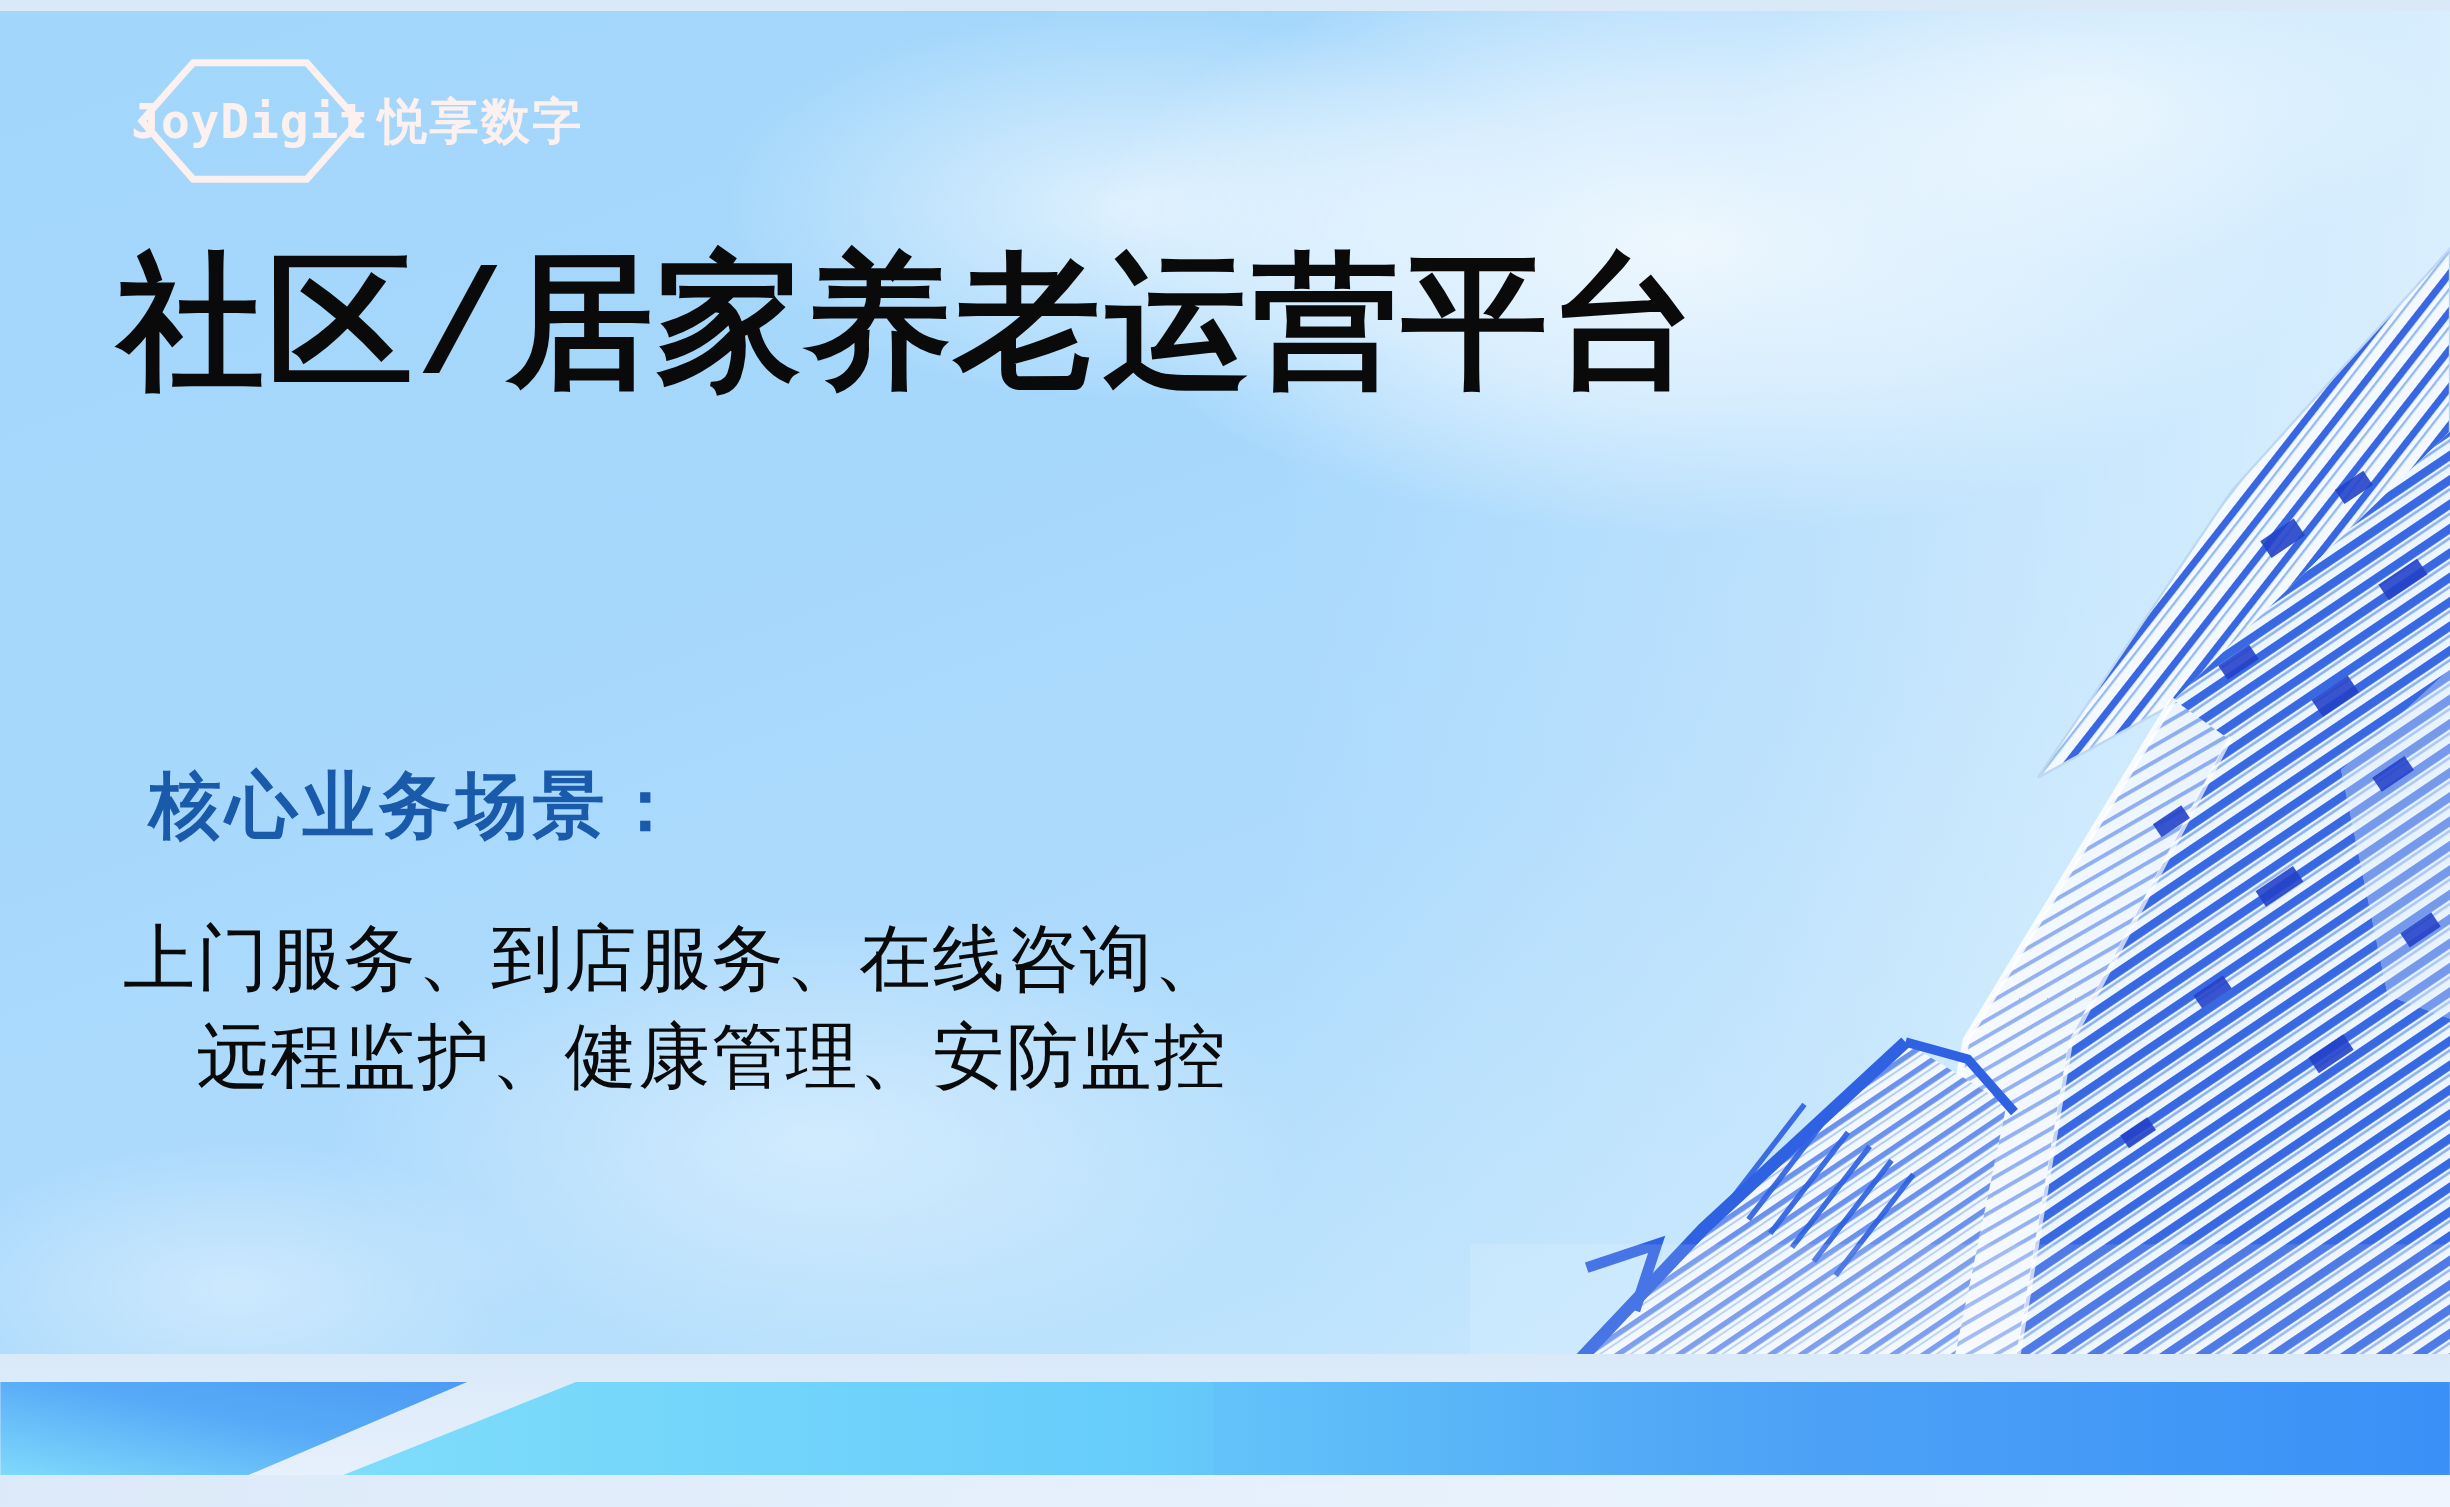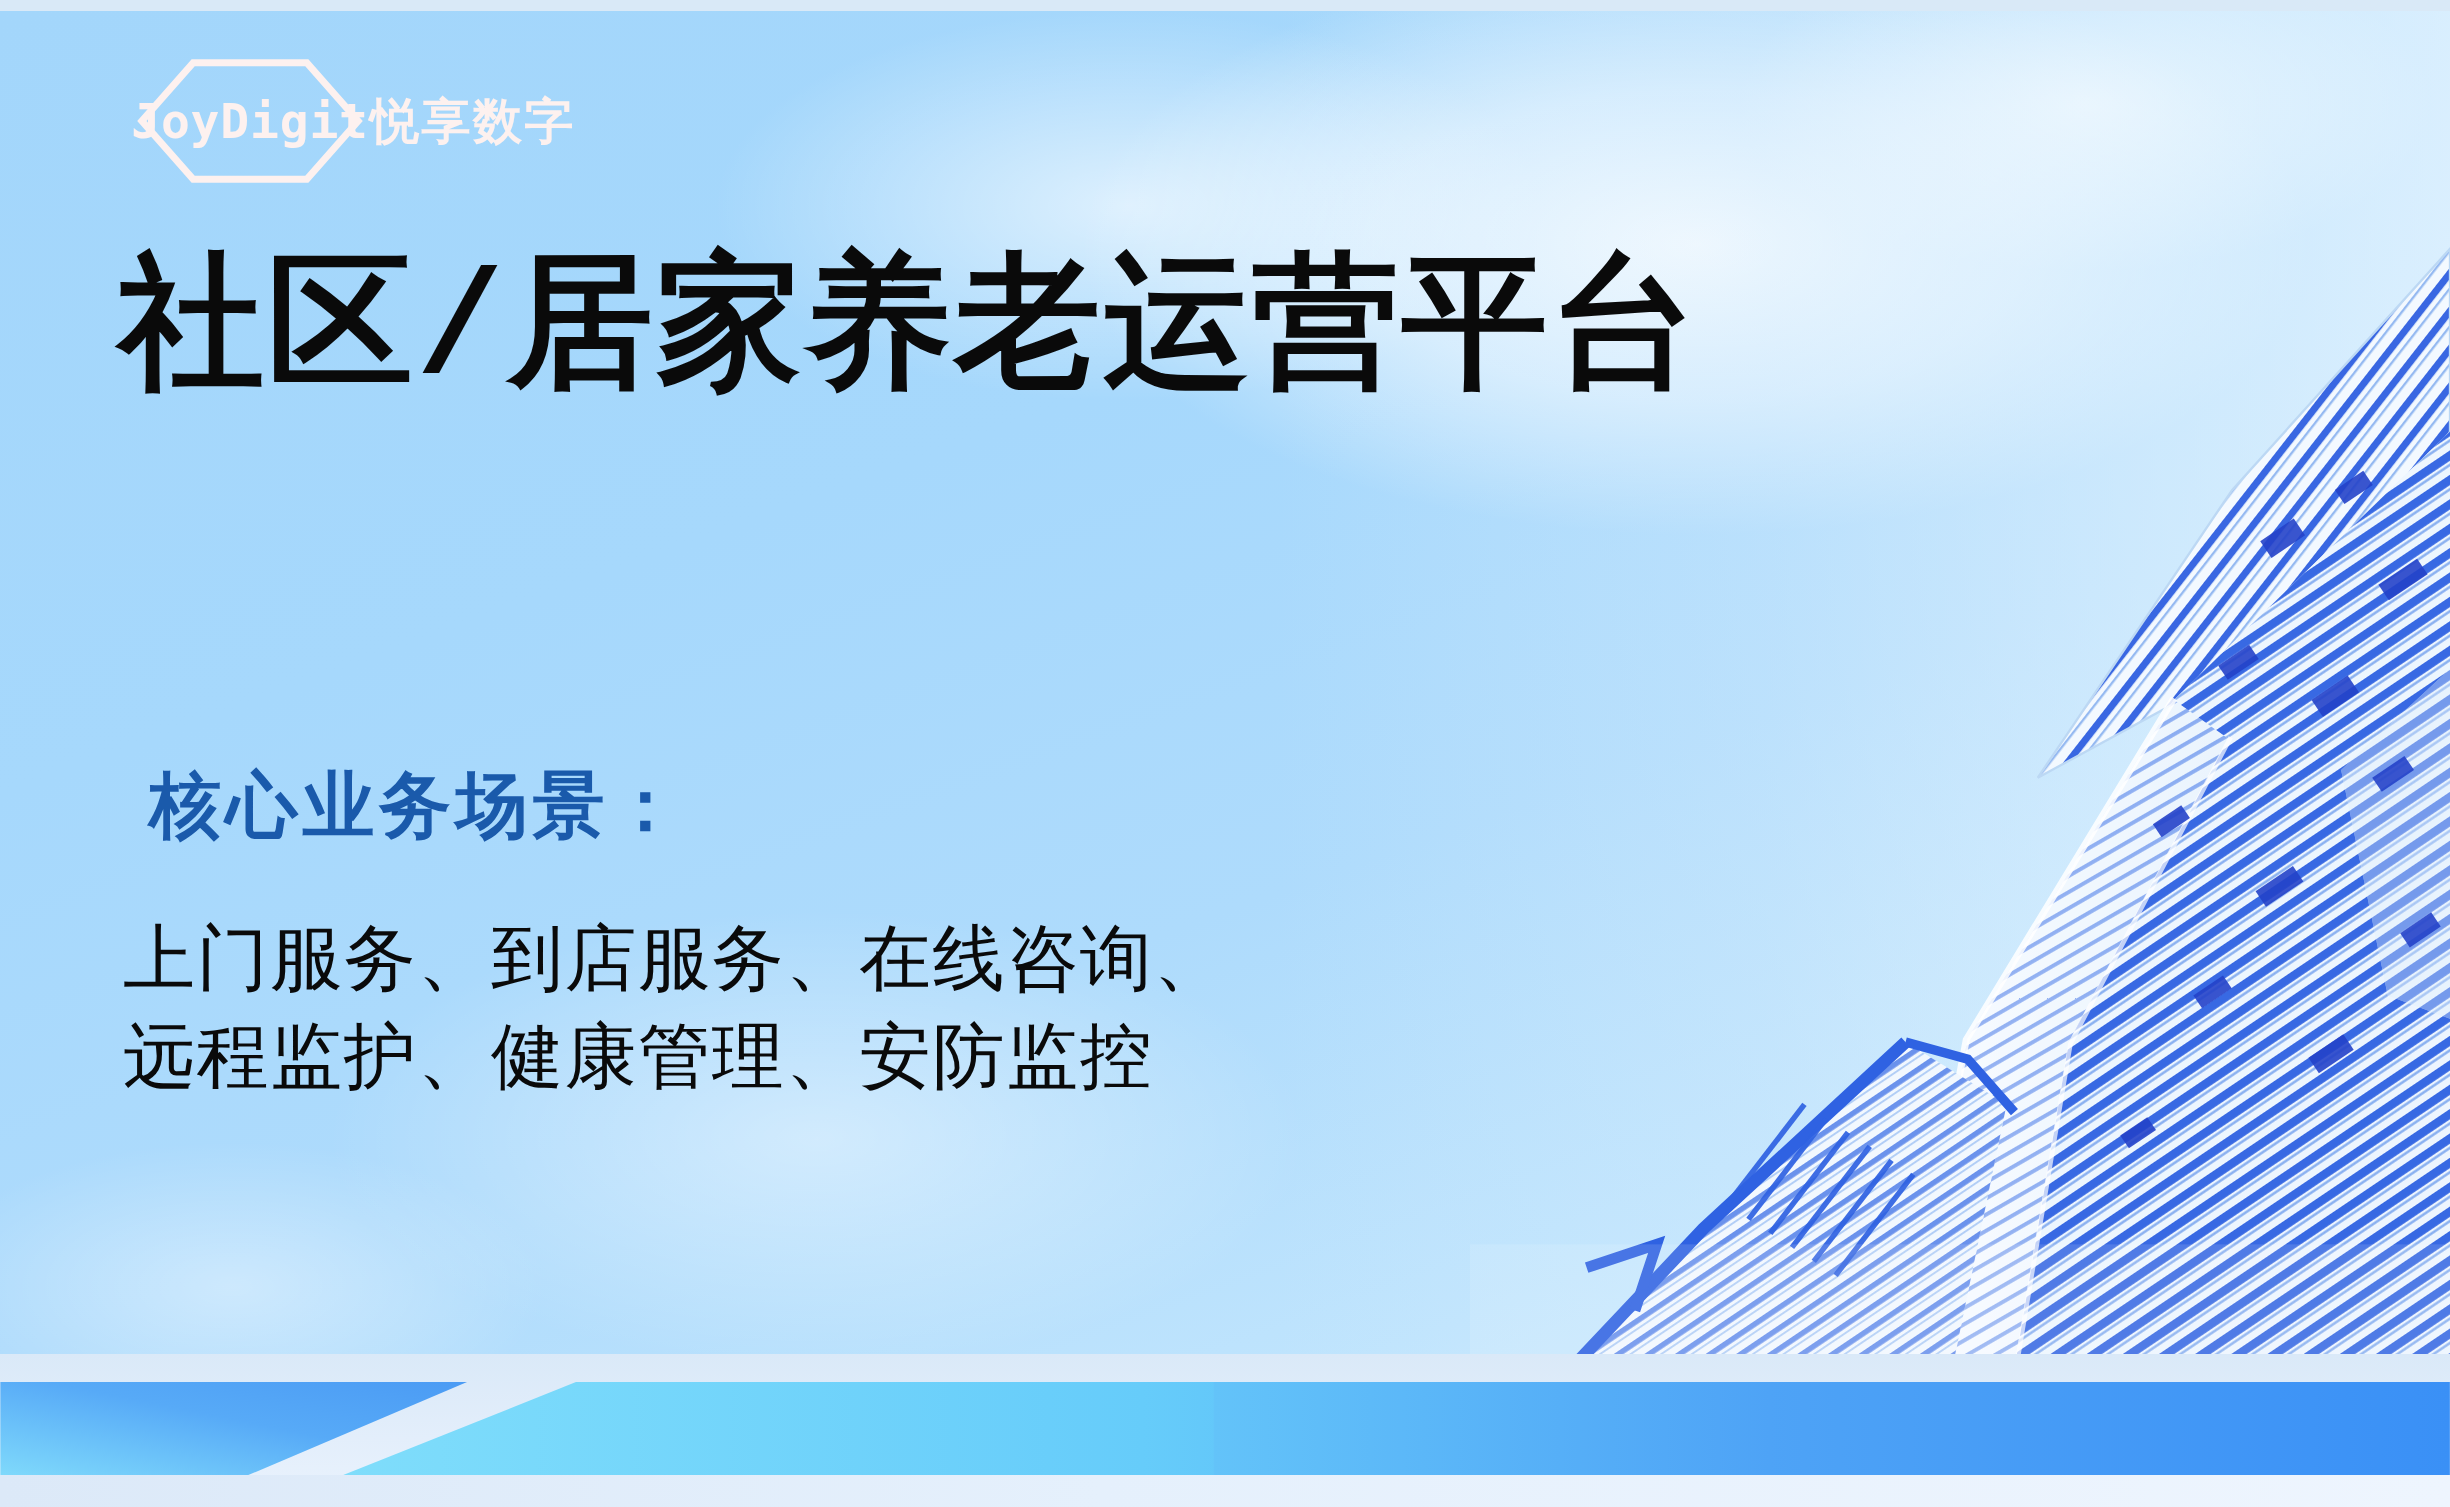--- a/index.html
+++ b/index.html
@@ -41,21 +41,21 @@
   
   .tower-wrap{
     position:absolute;right:0;top:233px;width:980px;height:1136px;
     z-index:5;overflow:hidden;
   }
   .tower-wrap svg{display:block;}
 
   
   .logo{
     position:absolute;left:137px;top:75px;z-index:30;
-    display:flex;align-items:center;gap:12px;
+    display:flex;align-items:center;gap:20px;
   }
   .logo-mark{
     position:relative;width:226px;height:92px;
     display:flex;align-items:center;justify-content:center;
   }
   .logo-hex{
     position:absolute;left:0;top:-17px;width:226px;height:126px;
   }
   .logo-word{
     position:relative;z-index:2;
@@ -82,21 +82,21 @@
   
   .section-label{
     position:absolute;left:149px;top:769px;z-index:30;
     font-family:"DejaVu Sans","Liberation Sans",sans-serif;
     font-size:72px;font-weight:bold;letter-spacing:4.7px;
     color:#1a5aab;line-height:1;white-space:nowrap;
   }
 
   
   .body-lines{
-    position:absolute;left:123px;top:910px;z-index:30;
+    position:absolute;left:123px;top:910px;z-index:30;text-align:right;
   }
   .body-line{
     font-family:"DejaVu Sans","Liberation Sans",sans-serif;
     font-size:72px;font-weight:normal;letter-spacing:1.6px;
     color:#0a0a0a;line-height:1.36;white-space:nowrap;
   }
 
   
   .band{
     position:absolute;left:0;bottom:0;width:2450px;height:154px;z-index:35;

